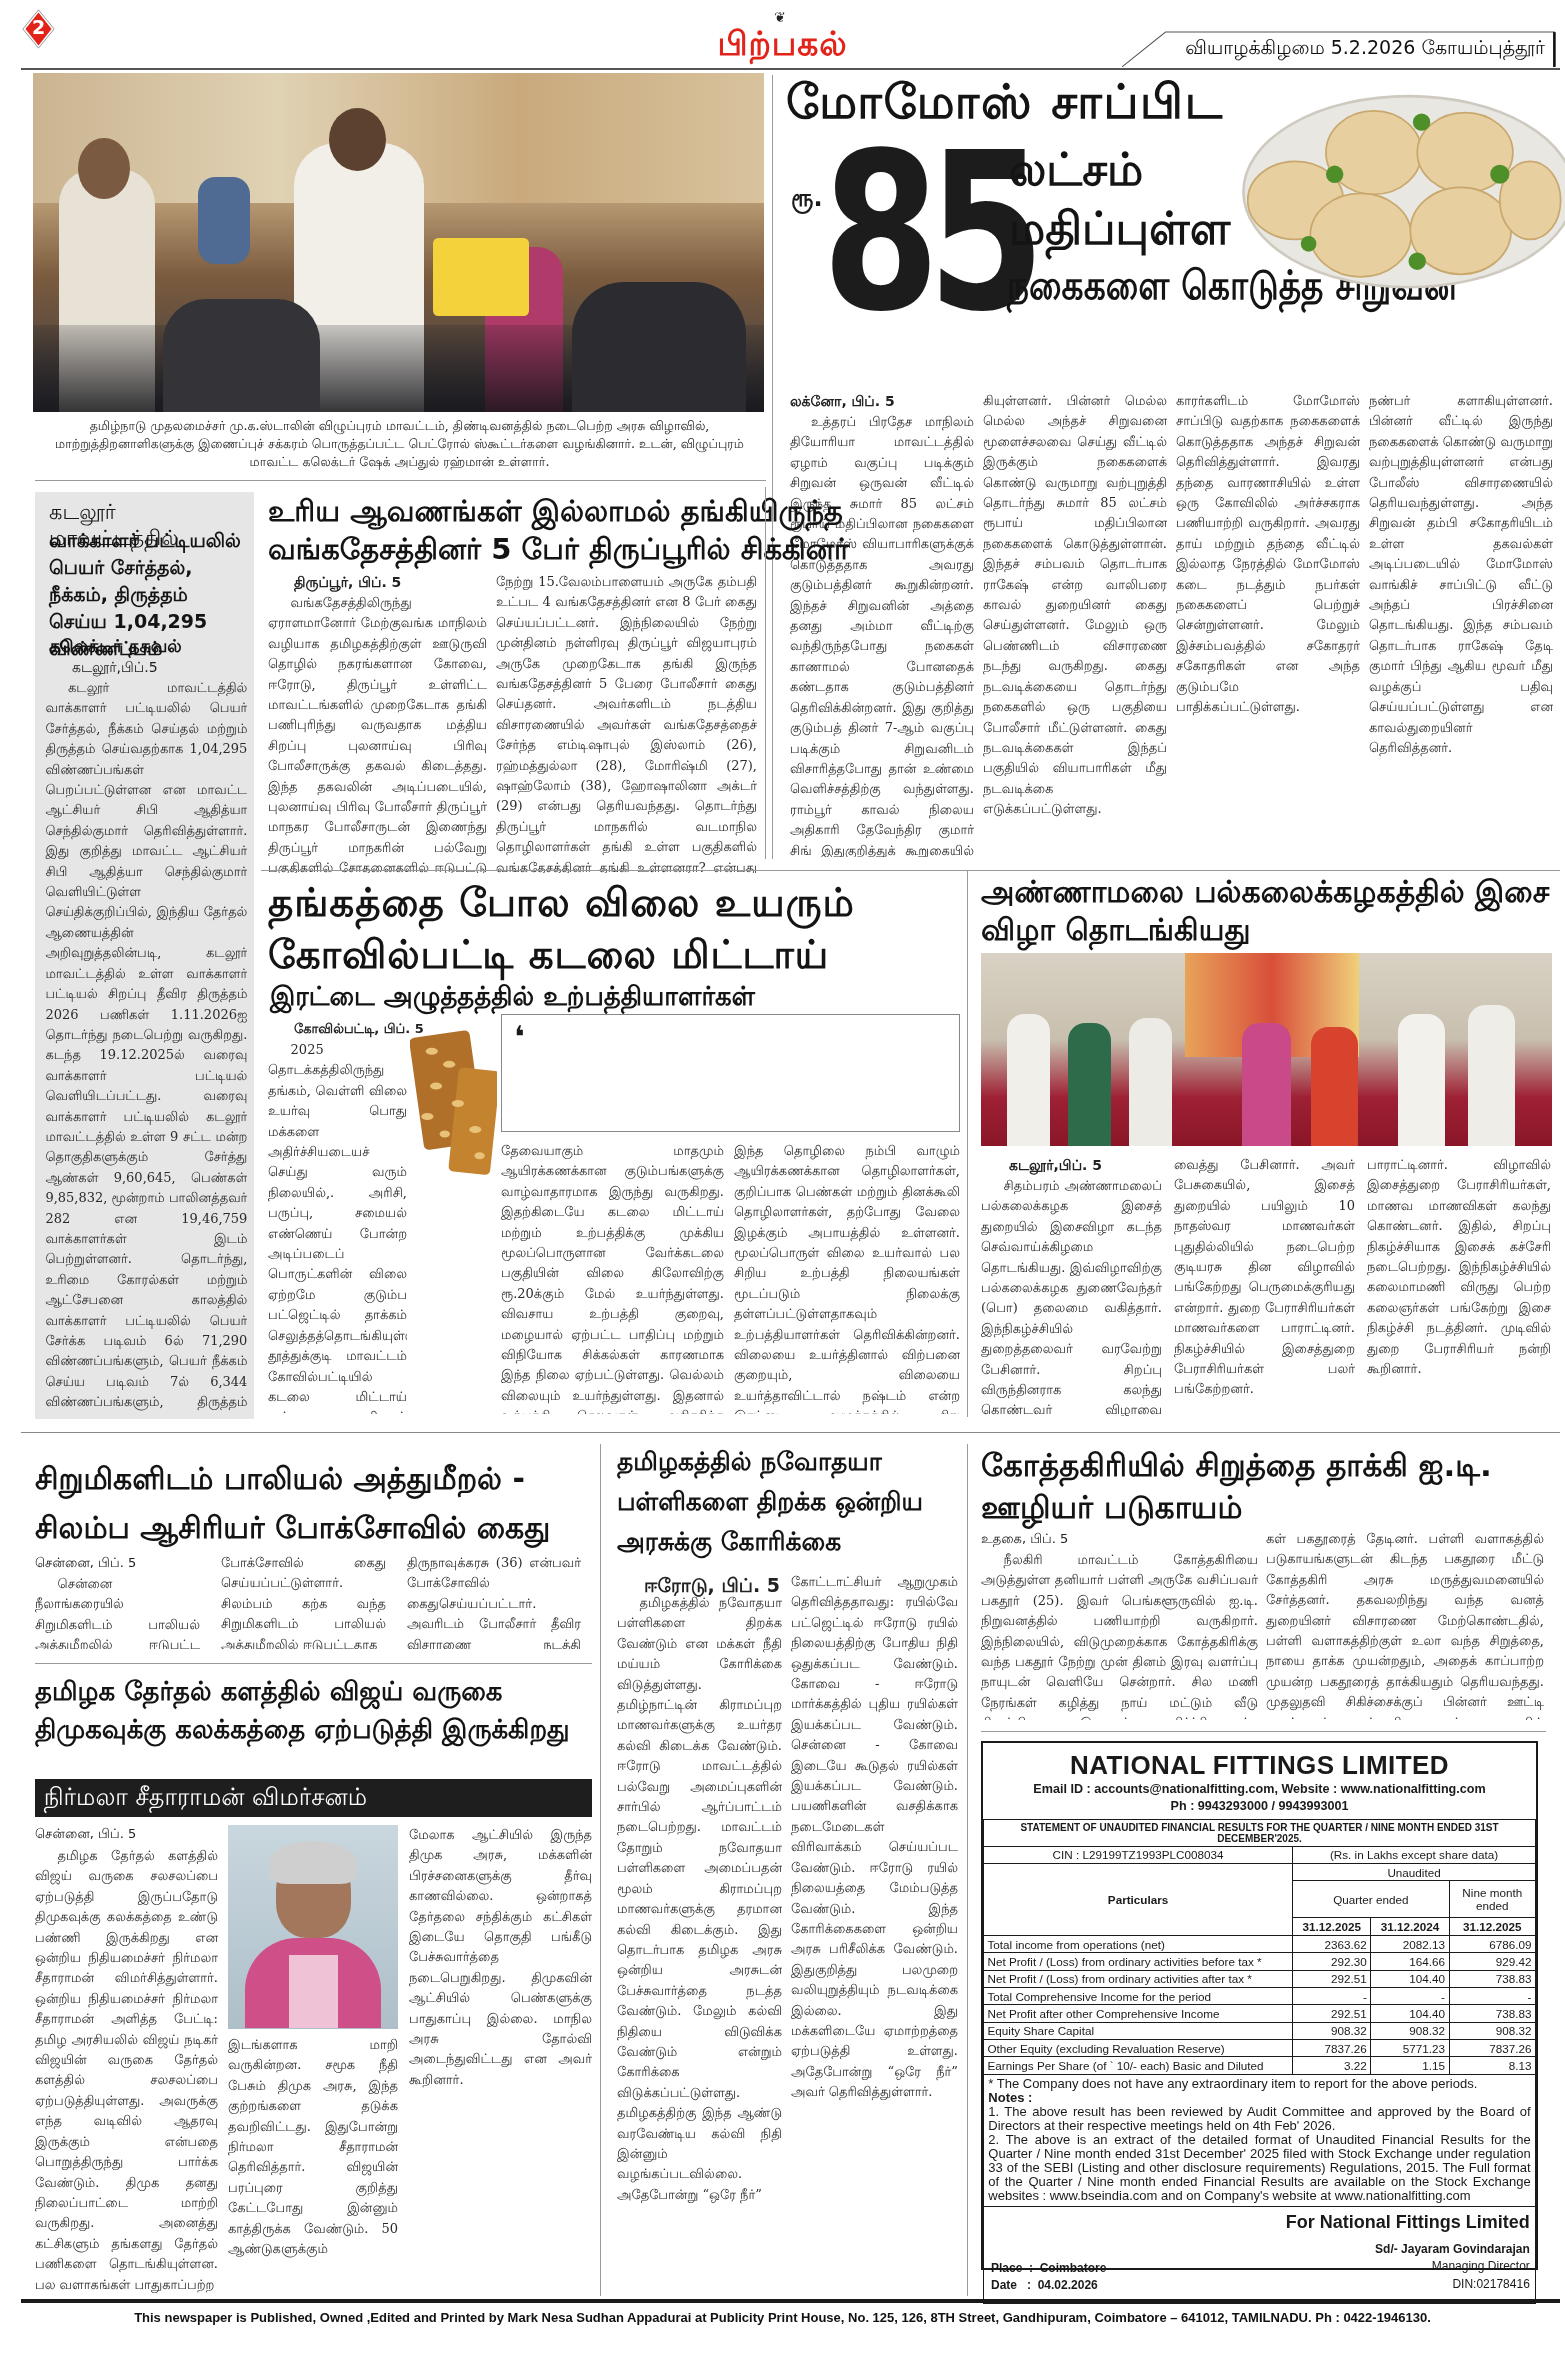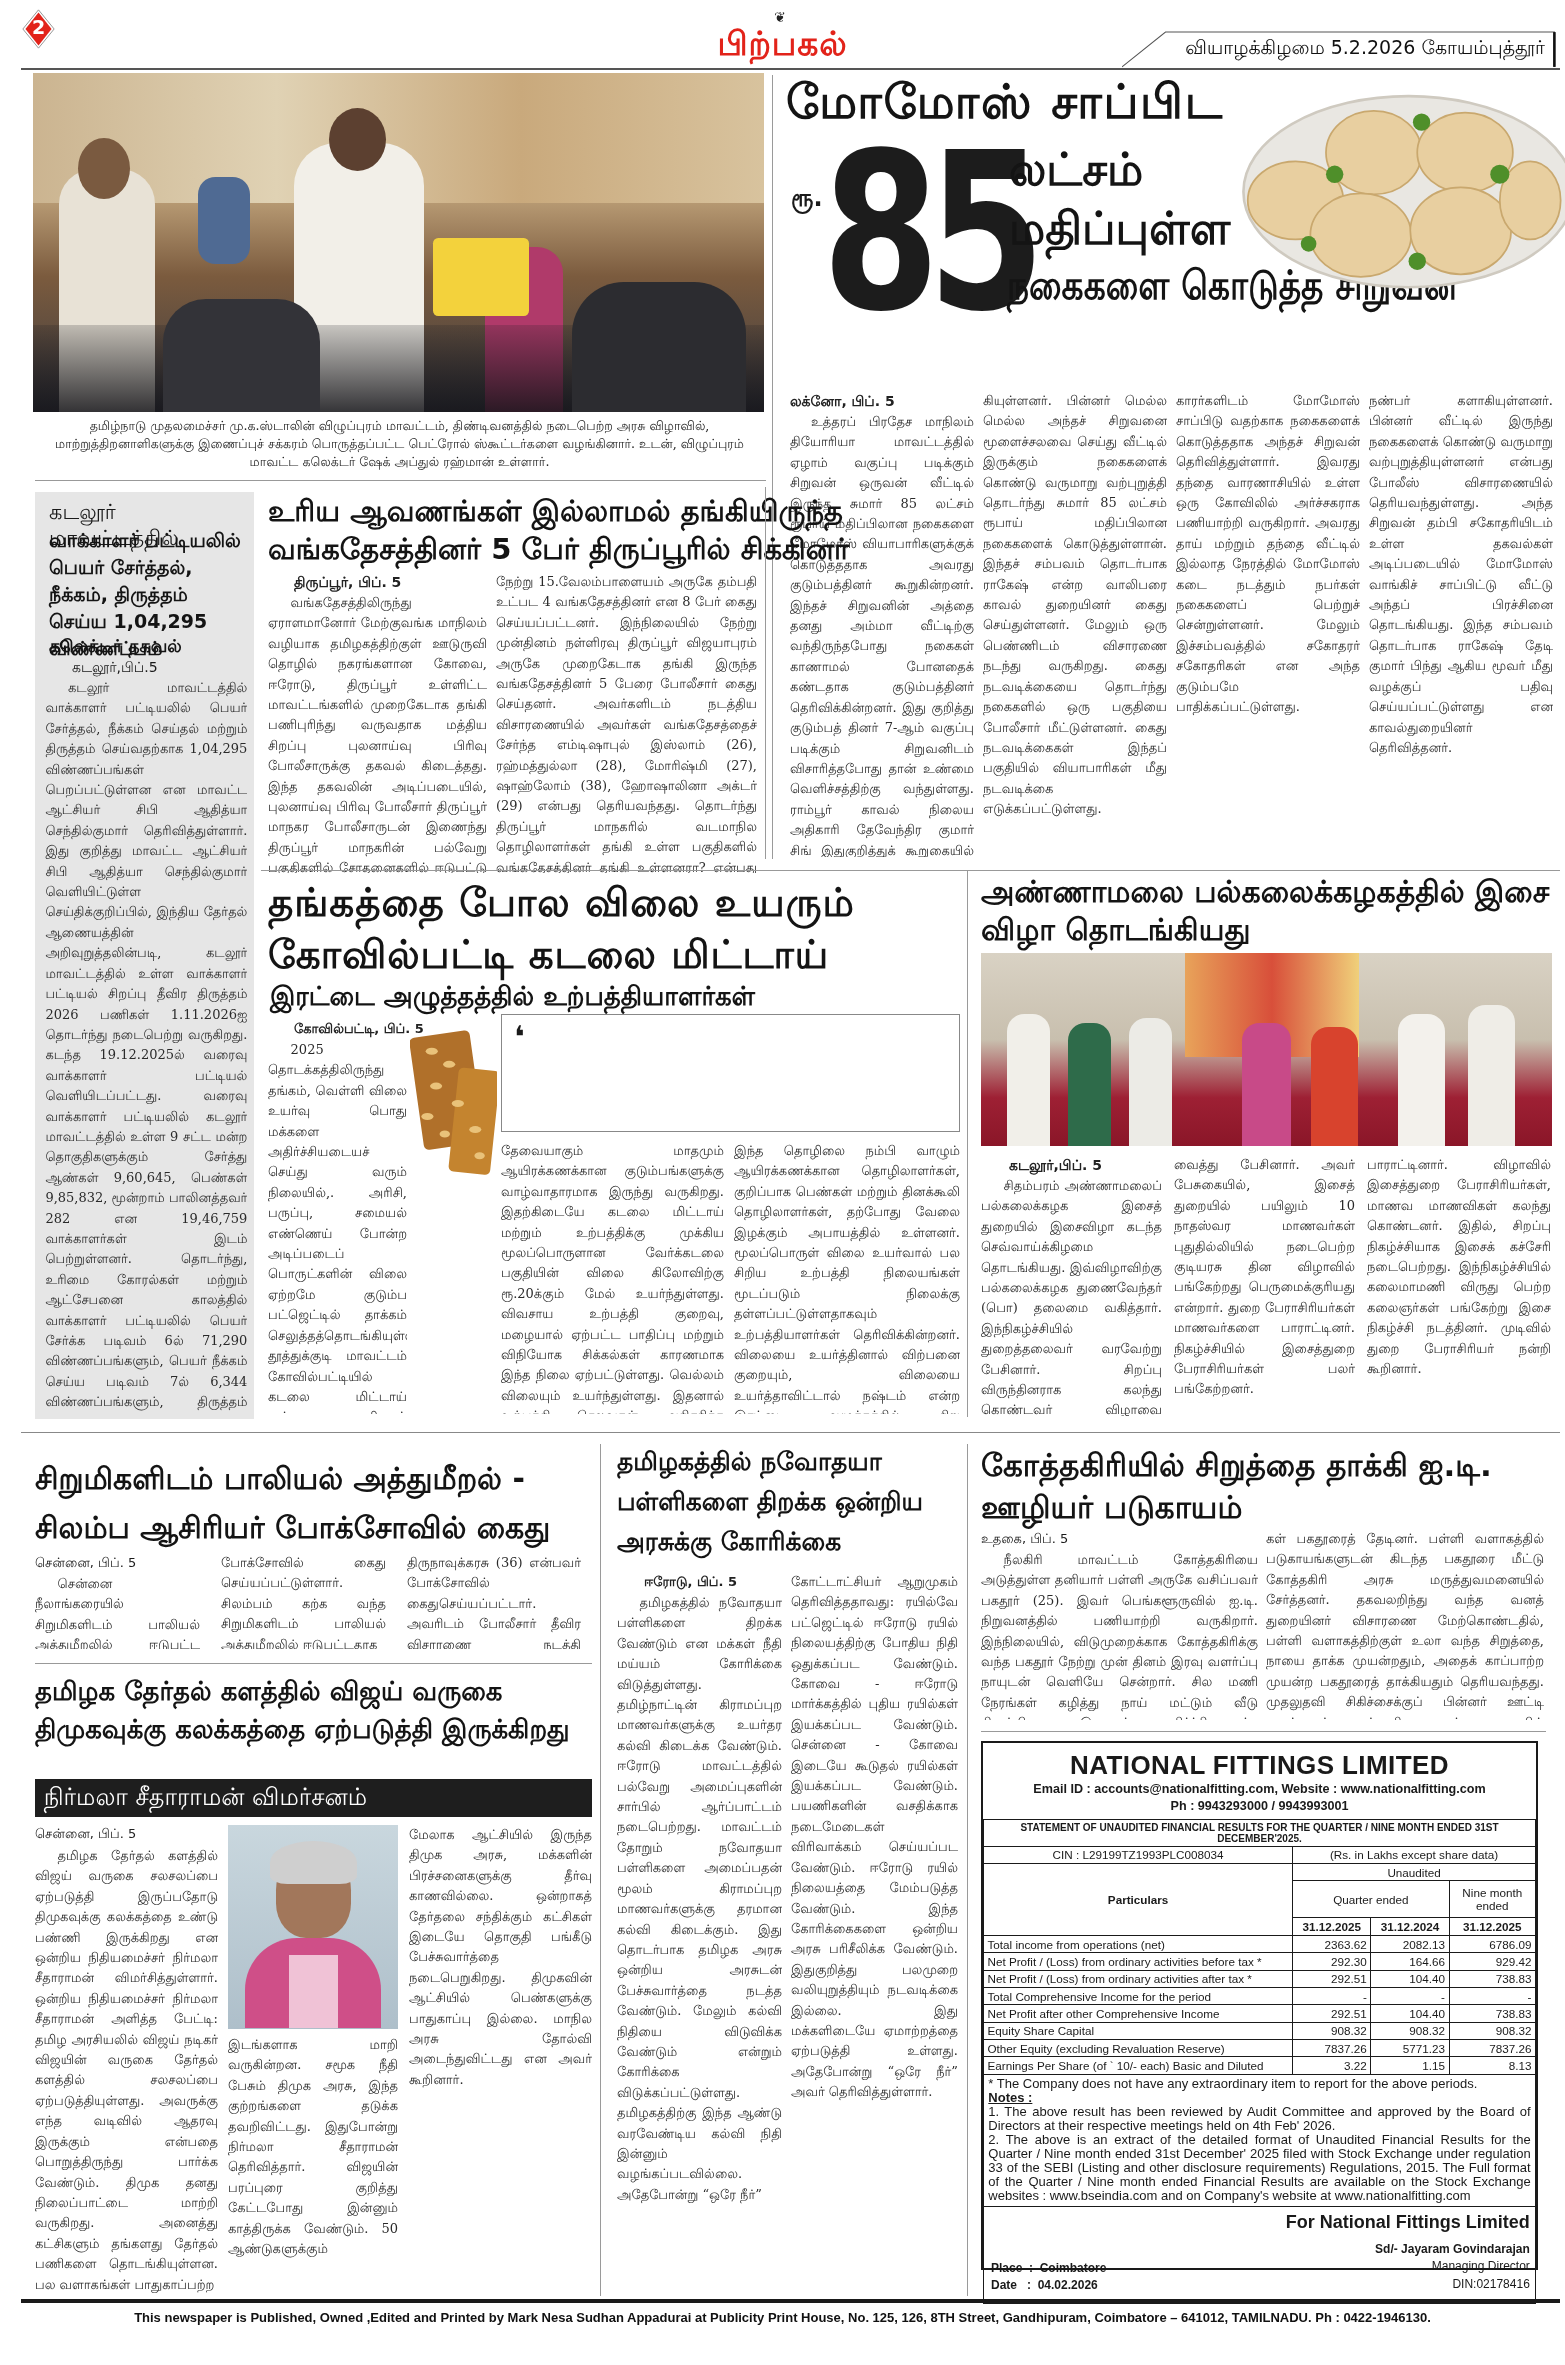--- a/index.html
+++ b/index.html
@@ -203,21 +203,21 @@
   <div class="abs" style="left:42px;top:15.7px;width:87px;height:43px;background:#cfcfcf;border-radius:50% 50% 20% 20%;"></div>
   <div class="abs" style="left:17.4px;top:113px;width:136px;height:90px;background:#cf4f88;border-radius:52px 52px 0 0;"></div>
   <div class="abs" style="left:61px;top:130px;width:49px;height:73px;background:#f0c2d6;"></div>
 </div>
 
 <div class="abs body-col" style="left:228px;top:2035px;width:170px;height:263px;">இடங்களாக மாறி வருகின்றன. சமூக நீதி பேசும் திமுக அரசு, இந்த குற்றங்களை தடுக்க தவறிவிட்டது. இதுபோன்று நிர்மலா சீதாராமன் தெரிவித்தார். விஜயின் பரப்புரை குறித்து கேட்டபோது இன்னும் காத்திருக்க வேண்டும். 50 ஆண்டுகளுக்கும்</div>
 <div class="abs body-col" style="left:409px;top:1825px;width:183px;height:473px;">மேலாக ஆட்சியில் இருந்த திமுக அரசு, மக்களின் பிரச்சனைகளுக்கு தீர்வு காணவில்லை. ஒன்றாகத் தேர்தலை சந்திக்கும் கட்சிகள் இடையே தொகுதி பங்கீடு பேச்சுவார்த்தை நடைபெறுகிறது. திமுகவின் ஆட்சியில் பெண்களுக்கு பாதுகாப்பு இல்லை. மாநில அரசு தோல்வி அடைந்துவிட்டது என அவர் கூறினார்.</div>
 <div class="vrule" style="left:600px;top:1444px;height:852px;"></div>
 
 <div class="abs hl" style="left:617px;top:1442px;width:339px;font-size:25px;line-height:40px;">தமிழகத்தில் நவோதயா பள்ளிகளை திறக்க ஒன்றிய அரசுக்கு கோரிக்கை</div>
-<div class="abs dateline" style="left:644px;top:1574px;font-size:13px;">ஈரோடு, பிப். 5</div>
+<div class="abs dateline" style="left:644px;top:1574px;font-size:19px;">ஈரோடு, பிப். 5</div>
 <div class="abs body-col" style="left:617px;top:1593px;width:165px;height:704px;text-indent:22.6px;">தமிழகத்தில் நவோதயா பள்ளிகளை திறக்க வேண்டும் என மக்கள் நீதி மய்யம் கோரிக்கை விடுத்துள்ளது. தமிழ்நாட்டின் கிராமப்புற மாணவர்களுக்கு உயர்தர கல்வி கிடைக்க வேண்டும். ஈரோடு மாவட்டத்தில் பல்வேறு அமைப்புகளின் சார்பில் ஆர்ப்பாட்டம் நடைபெற்றது. மாவட்டம் தோறும் நவோதயா பள்ளிகளை அமைப்பதன் மூலம் கிராமப்புற மாணவர்களுக்கு தரமான கல்வி கிடைக்கும். இது தொடர்பாக தமிழக அரசு ஒன்றிய அரசுடன் பேச்சுவார்த்தை நடத்த வேண்டும். மேலும் கல்வி நிதியை விடுவிக்க வேண்டும் என்றும் கோரிக்கை விடுக்கப்பட்டுள்ளது. தமிழகத்திற்கு இந்த ஆண்டு வரவேண்டிய கல்வி நிதி இன்னும் வழங்கப்படவில்லை. அதேபோன்று “ஒரே நீர்”</div>
 <div class="abs body-col" style="left:791px;top:1572px;width:167px;height:725px;">கோட்டாட்சியர் ஆறுமுகம் தெரிவித்ததாவது: ரயில்வே பட்ஜெட்டில் ஈரோடு ரயில் நிலையத்திற்கு போதிய நிதி ஒதுக்கப்பட வேண்டும். கோவை - ஈரோடு மார்க்கத்தில் புதிய ரயில்கள் இயக்கப்பட வேண்டும். சென்னை - கோவை இடையே கூடுதல் ரயில்கள் இயக்கப்பட வேண்டும். பயணிகளின் வசதிக்காக நடைமேடைகள் விரிவாக்கம் செய்யப்பட வேண்டும். ஈரோடு ரயில் நிலையத்தை மேம்படுத்த வேண்டும். இந்த கோரிக்கைகளை ஒன்றிய அரசு பரிசீலிக்க வேண்டும். இதுகுறித்து பலமுறை வலியுறுத்தியும் நடவடிக்கை இல்லை. இது மக்களிடையே ஏமாற்றத்தை ஏற்படுத்தி உள்ளது. அதேபோன்று “ஒரே நீர்” அவர் தெரிவித்துள்ளார்.</div>
 <div class="vrule" style="left:967px;top:1444px;height:852px;"></div>
 
 <div class="abs hl" style="left:981px;top:1444px;width:574px;font-size:31px;line-height:42px;">கோத்தகிரியில் சிறுத்தை தாக்கி ஐ.டி. ஊழியர் படுகாயம்</div>
 <div class="abs" style="left:981px;top:1531px;font-size:13px;">உதகை, பிப். 5</div>
 <div class="abs body-col" style="left:981px;top:1550px;width:277px;height:170px;text-indent:22.6px;">நீலகிரி மாவட்டம் கோத்தகிரியை அடுத்துள்ள தனியார் பள்ளி அருகே வசிப்பவர் பகதூர் (25). இவர் பெங்களூருவில் ஐ.டி. நிறுவனத்தில் பணியாற்றி வருகிறார். இந்நிலையில், விடுமுறைக்காக கோத்தகிரிக்கு வந்த பகதூர் நேற்று முன் தினம் இரவு வளர்ப்பு நாயுடன் வெளியே சென்றார். சில மணி நேரங்கள் கழித்து நாய் மட்டும் வீடு திரும்பியது. இதனால் அதிர்ச்சியடைந்த உறவினர்</div>
 <div class="abs body-col" style="left:1266px;top:1529px;width:278px;height:191px;">கள் பகதூரைத் தேடினர். பள்ளி வளாகத்தில் படுகாயங்களுடன் கிடந்த பகதூரை மீட்டு கோத்தகிரி அரசு மருத்துவமனையில் சேர்த்தனர். தகவலறிந்து வந்த வனத் துறையினர் விசாரணை மேற்கொண்டதில், பள்ளி வளாகத்திற்குள் உலா வந்த சிறுத்தை, நாயை தாக்க முயன்றதும், அதைக் காப்பாற்ற முயன்ற பகதூரைத் தாக்கியதும் தெரியவந்தது. முதலுதவி சிகிச்சைக்குப் பின்னர் ஊட்டி மருத்துவக் கல்லூரி மருத்துவமனையில் மேல்சிகிச்சைக்காக பகதூர் சேர்க்கப்பட்டுள்ளார்.</div>
 <div class="rule" style="left:981px;top:1731px;width:565px;height:0.9px;background:#999;"></div>
 
@@ -291,21 +291,21 @@
     </tr>
     <tr>
       <td>Earnings Per Share (of ` 10/- each) Basic and Diluted</td>
       <td class="num">3.22</td>
       <td class="num">1.15</td>
       <td class="num">8.13</td>
     </tr>
     <tr>
       <td colspan="4" class="notes">
         <div>* The Company does not have any extraordinary item to report for the above periods.</div>
-        <div style="font-weight:bold;text-decoration:underline;">Notes :</div>
+        <div style="font-weight:bold;">Notes :</div>
         <div>1. The above result has been reviewed by Audit Committee and approved by the Board of Directors at their respective meetings held on 4th Feb' 2026.</div>
         <div>2. The above is an extract of the detailed format of Unaudited Financial Results for the Quarter / Nine month ended 31st December' 2025 filed with Stock Exchange under regulation 33 of the SEBI (Listing and other disclosure requirements) Regulations, 2015. The Full format of the Quarter / Nine month ended Financial Results are available on the Stock Exchange websites : www.bseindia.com and on Company's website at www.nationalfitting.com</div>
       </td>
     </tr>
     <tr>
       <td colspan="4" style="height:97px;position:relative;">
         <div style="position:absolute;right:5.2px;top:5.2px;font-size:18px;font-weight:bold;">For National Fittings Limited</div>
         <div style="position:absolute;right:5.2px;top:35px;font-size:12px;font-weight:bold;">Sd/- Jayaram Govindarajan</div>
         <div style="position:absolute;right:5.2px;top:52px;font-size:12px;">Managing Director</div>
         <div style="position:absolute;right:5.2px;top:70px;font-size:12px;">DIN:02178416</div>

